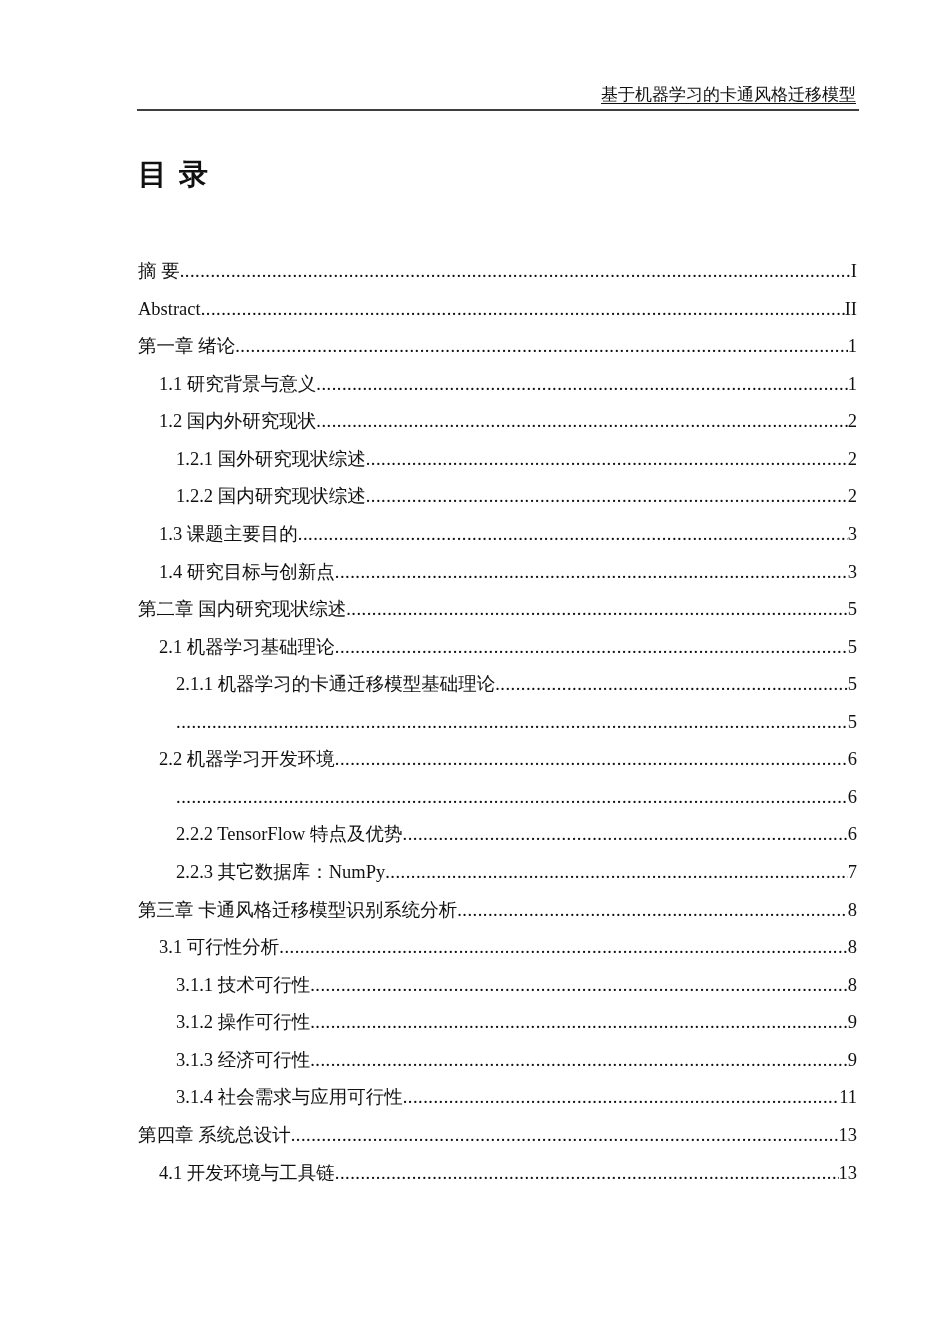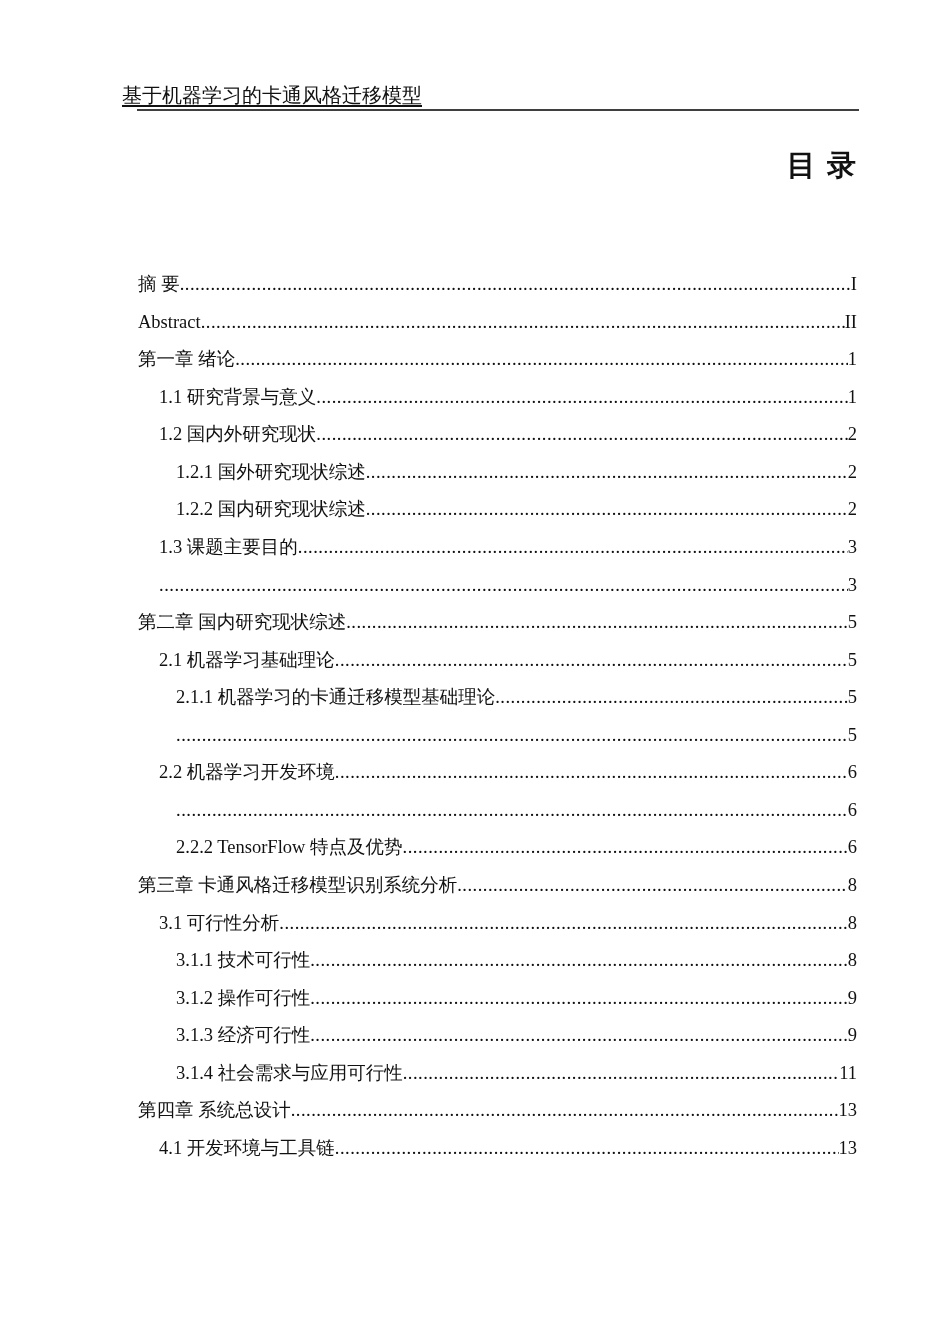--- a/index.html
+++ b/index.html
@@ -12,42 +12,42 @@
     width:950px;height:1344px;
     background:var(--bg-color);
     overflow:hidden;
     font-family:"Liberation Serif","DejaVu Serif",serif;
     color:var(--text-color);
   }
   .page{position:relative;width:950px;height:1344px;background:var(--bg-color);}
 
   
   .header{
-    position:absolute;top:84px;left:122px;width:720px;
-    text-align:left;font-size:20px;line-height:22px;
+    position:absolute;top:84px;left:136px;width:720px;
+    text-align:right;font-size:17px;line-height:22px;
   }
   .header-text{text-decoration:underline;text-underline-offset:3px;}
   .header-rule{
     position:absolute;top:109px;left:137px;width:722px;height:2px;
     background:var(--rule-color);
   }
 
   
   .doc-title{
-    position:absolute;top:146px;left:138px;width:720px;margin:0;
-    text-align:right;
-    font-family:Liberation Serif, serif;
+    position:absolute;top:155px;left:138px;width:720px;margin:0;
+    text-align:left;
+    font-family:Liberation Sans, sans-serif;
     font-weight:700;font-size:29px;line-height:38px;
     letter-spacing:2px;
     white-space:pre;
   }
 
   
   .toc{
-    position:absolute;top:266px;left:138px;width:719px;
+    position:absolute;top:253px;left:138px;width:719px;
     font-size:18.5px;
   }
   .toc-entry{
     display:flex;align-items:baseline;
     height:37.57px;line-height:37.57px;
     cursor:pointer;
   }
   .toc-entry .label{white-space:pre;flex:0 0 auto;}
   .toc-entry .leader{
     flex:1 1 auto;overflow:hidden;white-space:nowrap;
@@ -108,20 +108,21 @@
     <span class="label">1.2.2 国内研究现状综述</span>
     <span class="leader"></span>
     <span class="page-num">2</span>
   </div>
       <div class="toc-entry lv1">
     <span class="label">1.3 课题主要目的</span>
     <span class="leader"></span>
     <span class="page-num">3</span>
   </div>
       <div class="toc-entry lv1">
+    <span class="label">1.4 研究目标与创新点</span>
     <span class="leader"></span>
     <span class="page-num">3</span>
   </div>
       <div class="toc-entry lv0">
     <span class="label">第二章 国内研究现状综述</span>
     <span class="leader"></span>
     <span class="page-num">5</span>
   </div>
       <div class="toc-entry lv1">
     <span class="label">2.1 机器学习基础理论</span>
@@ -143,20 +144,25 @@
     <span class="page-num">6</span>
   </div>
       <div class="toc-entry lv2">
     <span class="leader"></span>
     <span class="page-num">6</span>
   </div>
       <div class="toc-entry lv2">
     <span class="label">2.2.2 TensorFlow 特点及优势</span>
     <span class="leader"></span>
     <span class="page-num">6</span>
+  </div>
+      <div class="toc-entry lv2">
+    <span class="label">2.2.3 其它数据库：NumPy</span>
+    <span class="leader"></span>
+    <span class="page-num">7</span>
   </div>
       <div class="toc-entry lv0">
     <span class="label">第三章 卡通风格迁移模型识别系统分析</span>
     <span class="leader"></span>
     <span class="page-num">8</span>
   </div>
       <div class="toc-entry lv1">
     <span class="label">3.1 可行性分析</span>
     <span class="leader"></span>
     <span class="page-num">8</span>

